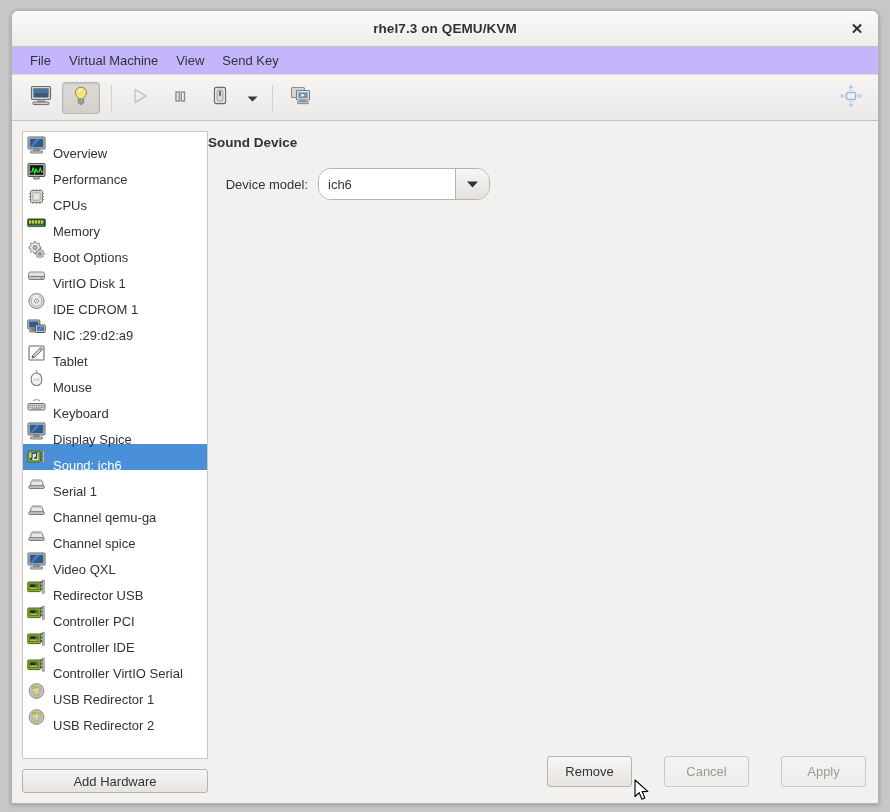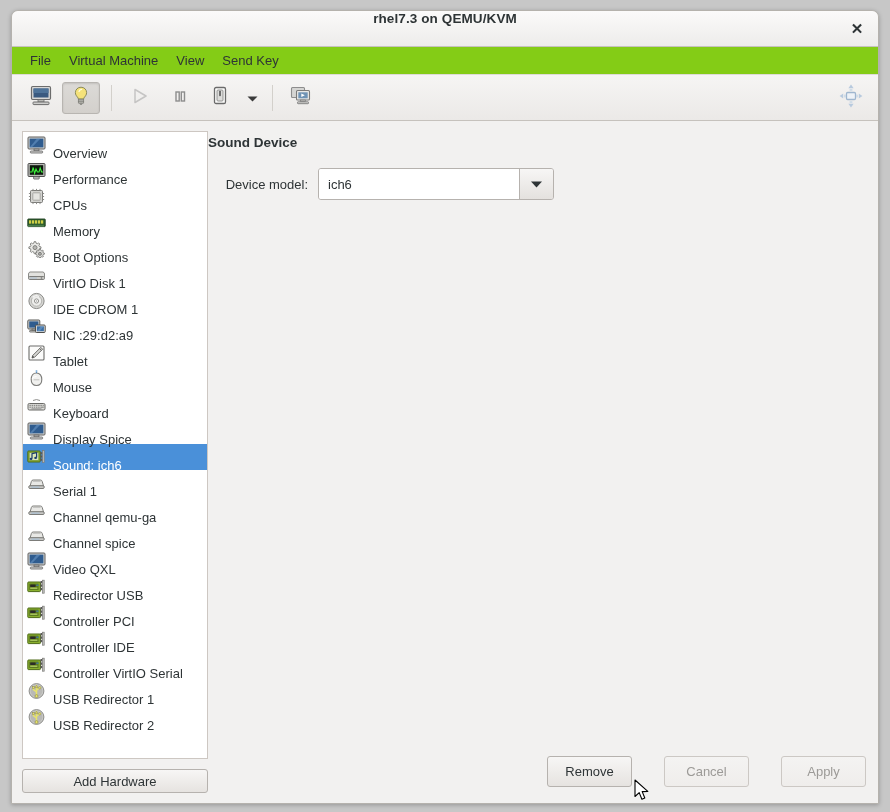--- a/index.html
+++ b/index.html
@@ -31,20 +31,21 @@
 
   
   .titlebar {
     height: 35px;
     min-height: 35px;
     background: linear-gradient(to bottom, #fbfafa 0%, #edecea 100%);
     border-bottom: 1px solid #c6c2bd;
     border-radius: 6px 6px 0 0;
     position: relative;
     display: flex;
+    align-items: center;
     justify-content: center;
   }
   .title-text {
     font-size: 13.5px;
     font-weight: bold;
     color: #2e3436;
     letter-spacing: 0.1px;
   }
   .close-btn {
     position: absolute;
@@ -60,21 +61,21 @@
     font-weight: bold;
     color: #2e3436;
     line-height: 1;
     cursor: pointer;
   }
 
   
   .menubar {
     height: 27px;
     min-height: 27px;
-    background: #84cc16;
+    background: #c4b5fd;
     border-bottom: 1px solid #dedbd7;
     display: flex;
     align-items: center;
     padding-left: 9px;
   }
   .menu-item {
     font-size: 13px;
     color: #2e3436;
     padding: 3px 9px;
     cursor: default;
@@ -222,24 +223,24 @@
   }
   .field-label {
     font-size: 13px;
     color: #2e3436;
     width: 100px;
     text-align: right;
     margin-right: 10px;
   }
   .combo {
     display: flex;
-    width: 236px;
+    width: 172px;
     height: 32px;
     border: 1px solid #b6b2ae;
-    border-radius: 3px;
+    border-radius: 13px;
     overflow: hidden;
     box-sizing: border-box;
     cursor: pointer;
   }
   .combo-value {
     flex: 1;
     background: #ffffff;
     display: flex;
     align-items: center;
     padding-left: 9px;

